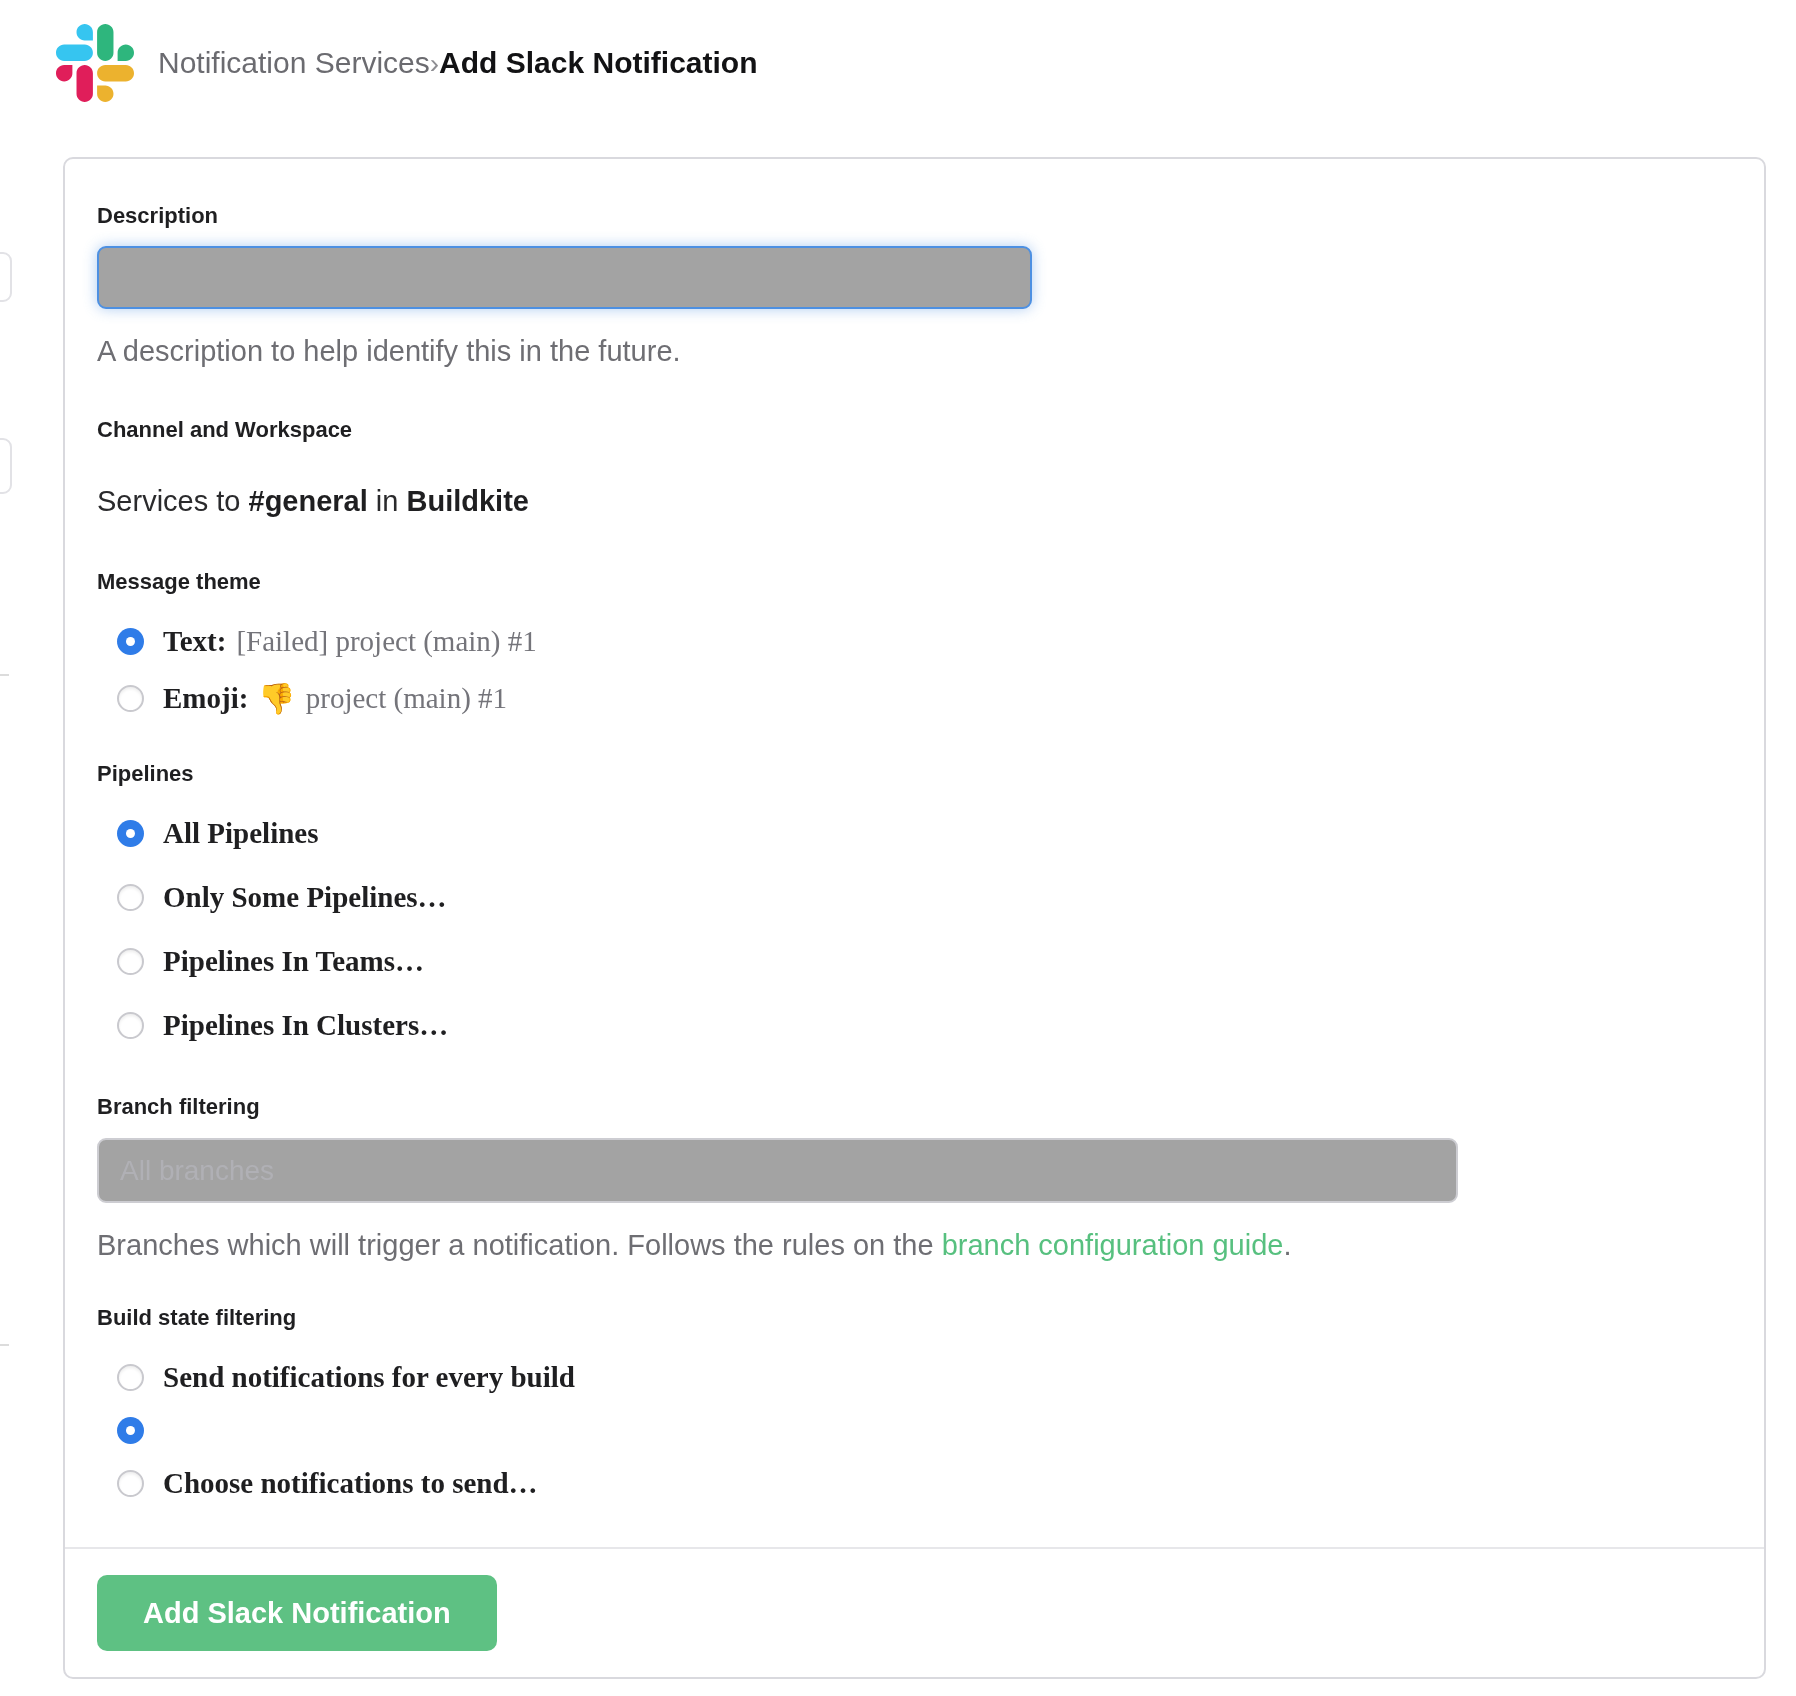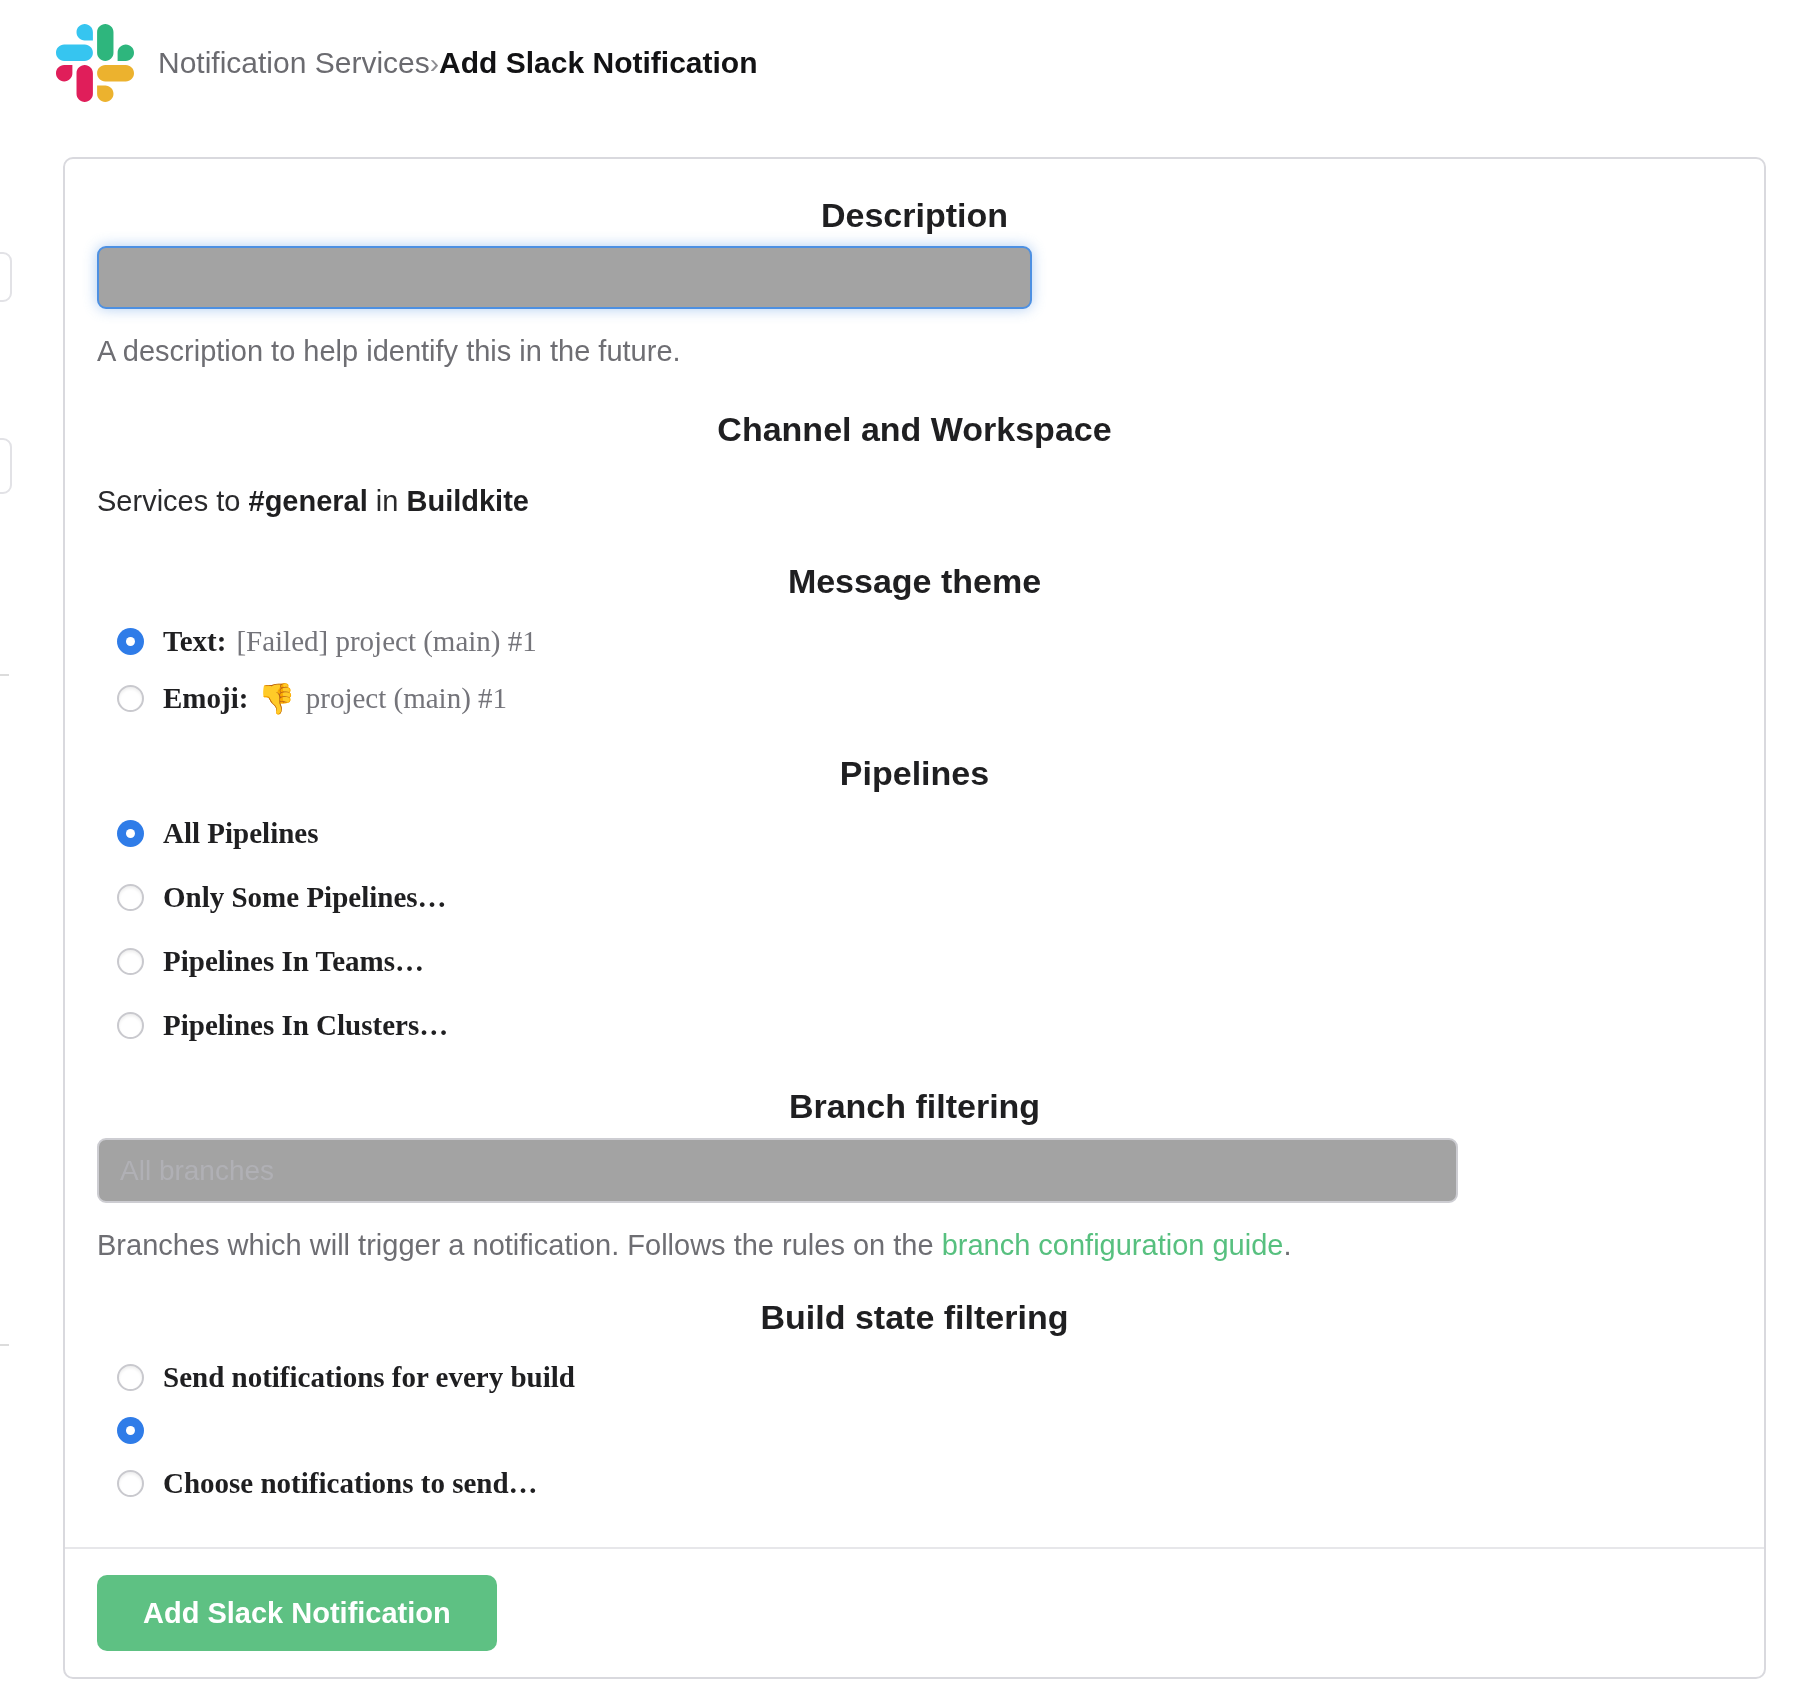--- a/index.html
+++ b/index.html
@@ -43,25 +43,24 @@
     margin: 55px 0 0 63px;
     width: 1703px;
     box-sizing: border-box;
     border: 2px solid #d9d9de;
     border-radius: 10px;
     background: #fff;
   }
   .card-body { padding: 39px 32px 46px 32px; }
 
   .field-label {
-    font-size: 34px;
+    font-size: 22px;
     line-height: 35px;
     font-weight: 700;
     color: #1f1f21;
-    text-align: center;
   }
 
   .text-input {
     display: block;
     box-sizing: border-box;
     font-family: "Liberation Sans", "DejaVu Sans", sans-serif;
     font-size: 28px;
     color: #333;
     border-radius: 9px;
     background: #a3a3a3;

